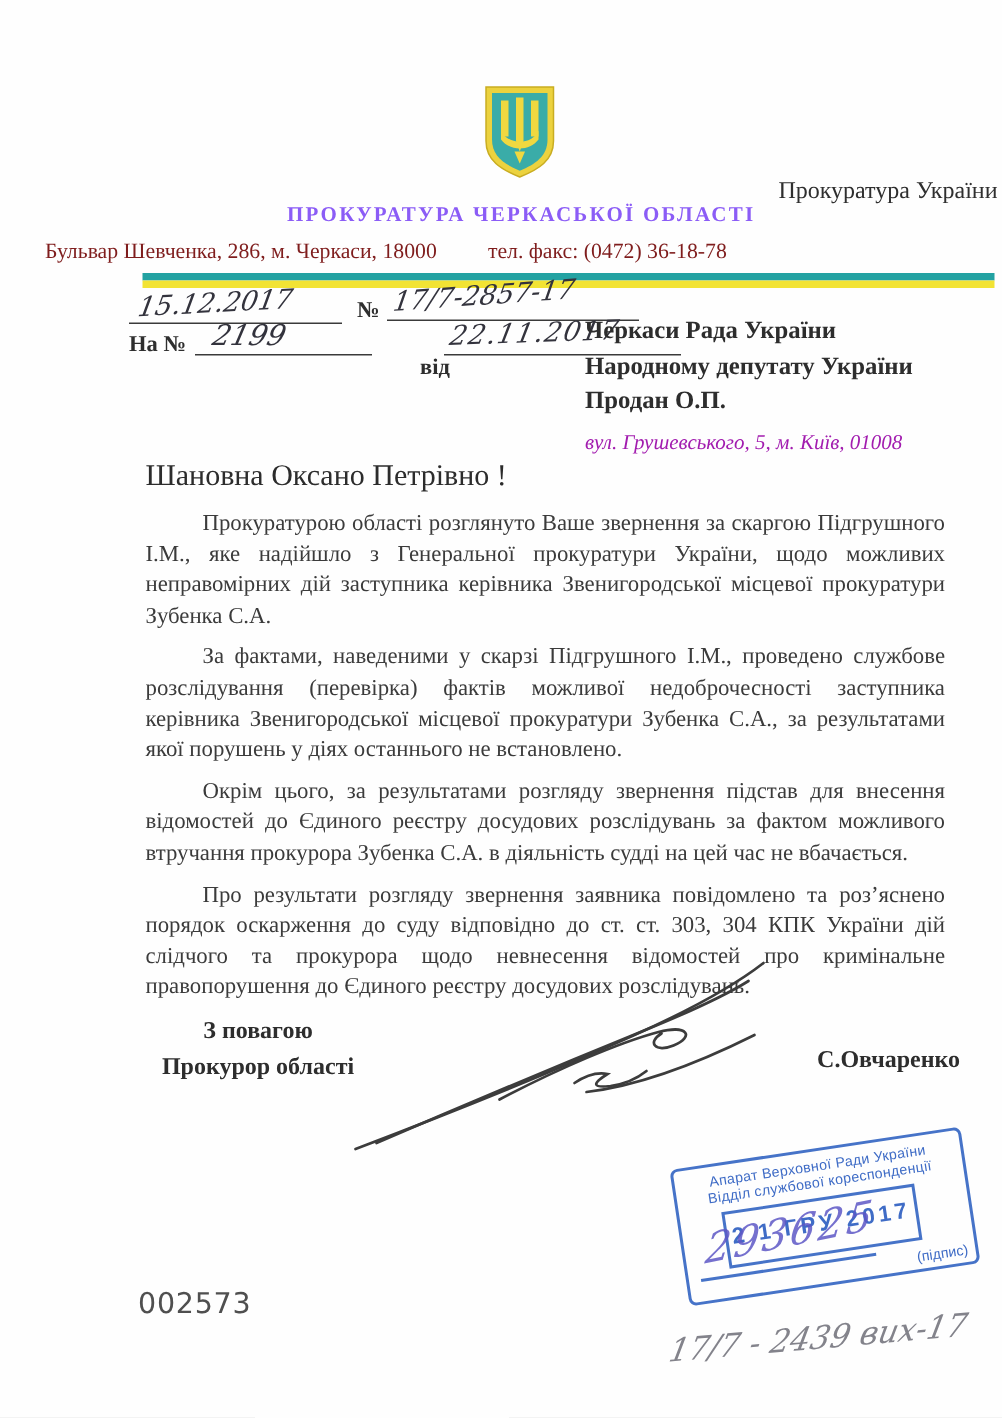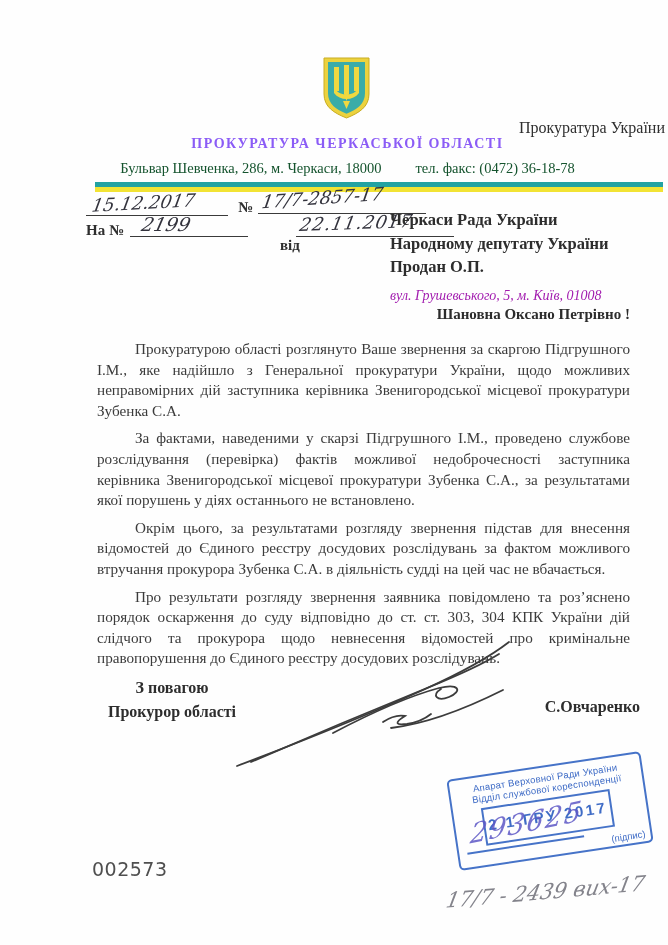--- a/index.html
+++ b/index.html
@@ -3,22 +3,22 @@
 <meta charset="utf-8">
 <style>
   html,body{margin:0;padding:0;background:#e9e9e9;}
   .page{position:relative;width:668px;height:945px;background:#fefefe;margin:0 auto;
         font-family:"Liberation Serif", serif;color:#3d3d3d;overflow:hidden;}
   .emblem{position:absolute;left:323px;top:57px;width:47px;height:62px;}
   .org-parent{position:absolute;left:30px;top:119px;width:635px;text-align:right;
               font-size:16px;color:#2f2f2f;}
   .org-name{position:absolute;left:30px;top:136px;width:635px;text-align:center;
             font-size:14px;font-weight:bold;letter-spacing:1.5px;color:#8b5cf6;}
-  .addr-line{position:absolute;left:30px;top:160px;width:635px;text-align:center;
-             font-size:14.5px;color:#14532d;}
+  .addr-line{position:absolute;left:30px;top:160px;width:635px;
+             font-size:14.5px;color:#7f1d1d;}
   .addr-line .gap{display:inline-block;width:34px;}
   .stripe{position:absolute;left:95px;top:182px;width:568px;height:10px;}
   .stripe .teal{height:5px;}
   .stripe .yellow{height:5px;}
 
   
   .hw{font-family:"DejaVu Serif", serif;font-style:italic;color:#33333d;
       transform:skewX(-13deg);display:inline-block;}
   .ref-label{font-weight:bold;font-size:15px;color:#2e2e2e;position:absolute;}
   .uline{position:absolute;border-bottom:1.6px solid #3a3a3a;}
@@ -33,22 +33,22 @@
   .lbl-vid{left:280px;top:222px;margin-top:15px;}
   .hw-date2{position:absolute;left:300px;top:212px;font-size:18px;transform:rotate(-2deg) skewX(-13deg);letter-spacing:1px;}
   .u4{left:296px;top:216px;width:158px;height:20px;}
 
   
   .recipient{position:absolute;left:390px;top:208px;width:260px;}
   .recipient .r-line{font-weight:bold;font-size:16.5px;line-height:23.5px;color:#2d2d2d;}
   .recipient .r-addr{margin-top:9px;font-style:italic;font-size:14px;color:#a21caf;}
 
   
-  .salutation{position:absolute;left:97px;top:306px;width:533px;text-align:right;
-              font-weight:bold;font-size:15px;color:#2c2c2c;}
+  .salutation{position:absolute;left:97px;top:306px;width:533px;text-align:left;
+              font-weight:normal;font-size:20px;color:#2c2c2c;}
   .body-text{position:absolute;left:97px;top:339px;width:533px;}
   .body-text p{margin:0 0 0 0;text-align:justify;text-indent:38px;
                font-size:15.2px;line-height:20.6px;color:#3b3b3b;}
   .body-text p + p{margin-top:7px;}
 
   
   .closing{position:absolute;left:97px;top:676px;width:150px;text-align:center;
            font-weight:bold;font-size:16px;line-height:24px;color:#2d2d2d;}
   .signer-name{position:absolute;left:460px;top:698px;width:180px;text-align:right;
                font-weight:bold;font-size:16px;color:#2d2d2d;}

